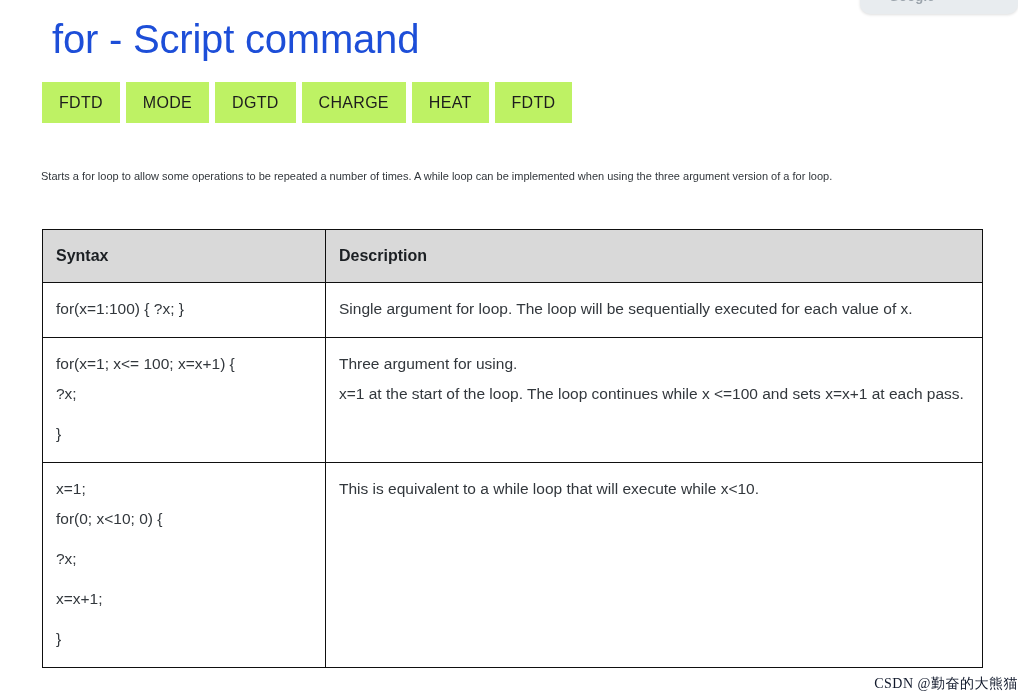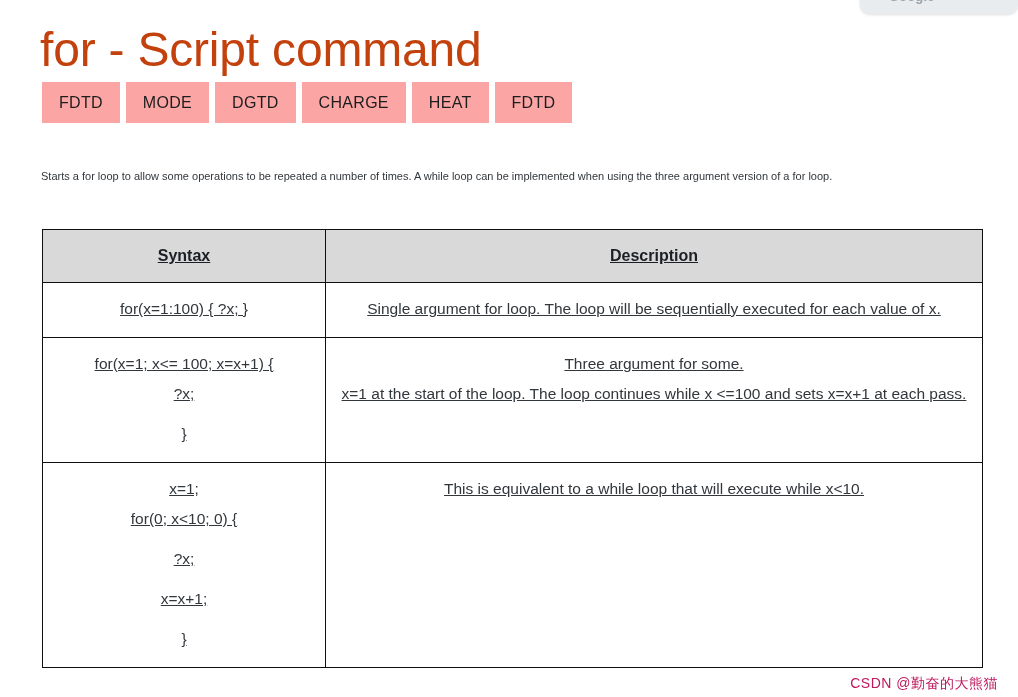--- a/index.html
+++ b/index.html
@@ -42,40 +42,40 @@
   }
   .translate-widget .tw-sub {
     font-size: 12px;
     color: #aab2b9;
     white-space: nowrap;
   }
 
   
   .page-title {
     position: absolute;
-    left: 40px;
+    left: 52px;
     top: -10px;
-    font-size: 48px;
+    font-size: 40px;
     font-weight: 400;
-    color: #c2410c;
+    color: #1d4ed8;
     letter-spacing: -0.2px;
     white-space: nowrap;
   }
 
   
   .tag-row {
     position: absolute;
     left: 42px;
     top: 82px;
     display: flex;
     gap: 6px;
   }
   .tag-chip {
     height: 41px;
-    background: #fca5a5;
+    background: #bef264;
     color: #1d1d1d;
     font-size: 16px;
     letter-spacing: .3px;
     display: flex;
     align-items: center;
     justify-content: center;
     padding: 0 17px;
     border: none;
     cursor: pointer;
     font-family: "Liberation Sans", sans-serif;
@@ -97,26 +97,25 @@
     position: absolute;
     left: 42px;
     top: 229px;
     width: 940px;
     border-collapse: collapse;
     table-layout: fixed;
   }
   .syntax-table th,
   .syntax-table td {
     border: 1px solid #0f0f0f;
-    text-align: center;
+    text-align: left;
     vertical-align: top;
     font-size: 15.5px;
     line-height: 30px;
     color: #32373c;
-    text-decoration: underline;
   }
   .syntax-table th {
     background: #d9d9d9;
     font-weight: bold;
     font-size: 16px;
     color: #1b1f23;
     padding: 11px 13px;
     height: 48px;
   }
   .syntax-table td {
@@ -128,27 +127,27 @@
   .col-desc   { width: 657px; }
 
   .cell-line { display: block; white-space: pre-wrap; }
   .cell-line.spaced { margin-top: 10px; }
 
   .desc-cell .cell-line { margin: 0; }
 
   
   .watermark {
     position: absolute;
-    right: 20px;
+    right: 0;
     bottom: 4px;
     font-size: 14px;
-    color: #be185d;
+    color: #0f172a;
     letter-spacing: .5px;
     white-space: nowrap;
-    font-family: Liberation Sans, sans-serif;
+    font-family: Liberation Serif, serif;
   }
 </style>
 </head>
 <body>
 
 <div class="translate-widget">
   <span class="tw-label">Google</span>
   <span class="tw-sub">Translate</span>
 </div>
 
@@ -181,21 +180,21 @@
         <span class="cell-line">Single argument for loop. The loop will be sequentially executed for each value of x.</span>
       </td>
     </tr>
     <tr>
       <td class="col-syntax">
         <span class="cell-line">for(x=1; x&lt;= 100; x=x+1) {</span>
         <span class="cell-line">?x;</span>
         <span class="cell-line spaced">}</span>
       </td>
       <td class="col-desc desc-cell">
-        <span class="cell-line">Three argument for some.</span>
+        <span class="cell-line">Three argument for using.</span>
         <span class="cell-line">x=1 at the start of the loop. The loop continues while x &lt;=100 and sets x=x+1 at each pass.</span>
       </td>
     </tr>
     <tr>
       <td class="col-syntax">
         <span class="cell-line">x=1;</span>
         <span class="cell-line">for(0; x&lt;10; 0) {</span>
         <span class="cell-line spaced">?x;</span>
         <span class="cell-line spaced">x=x+1;</span>
         <span class="cell-line spaced">}</span>

